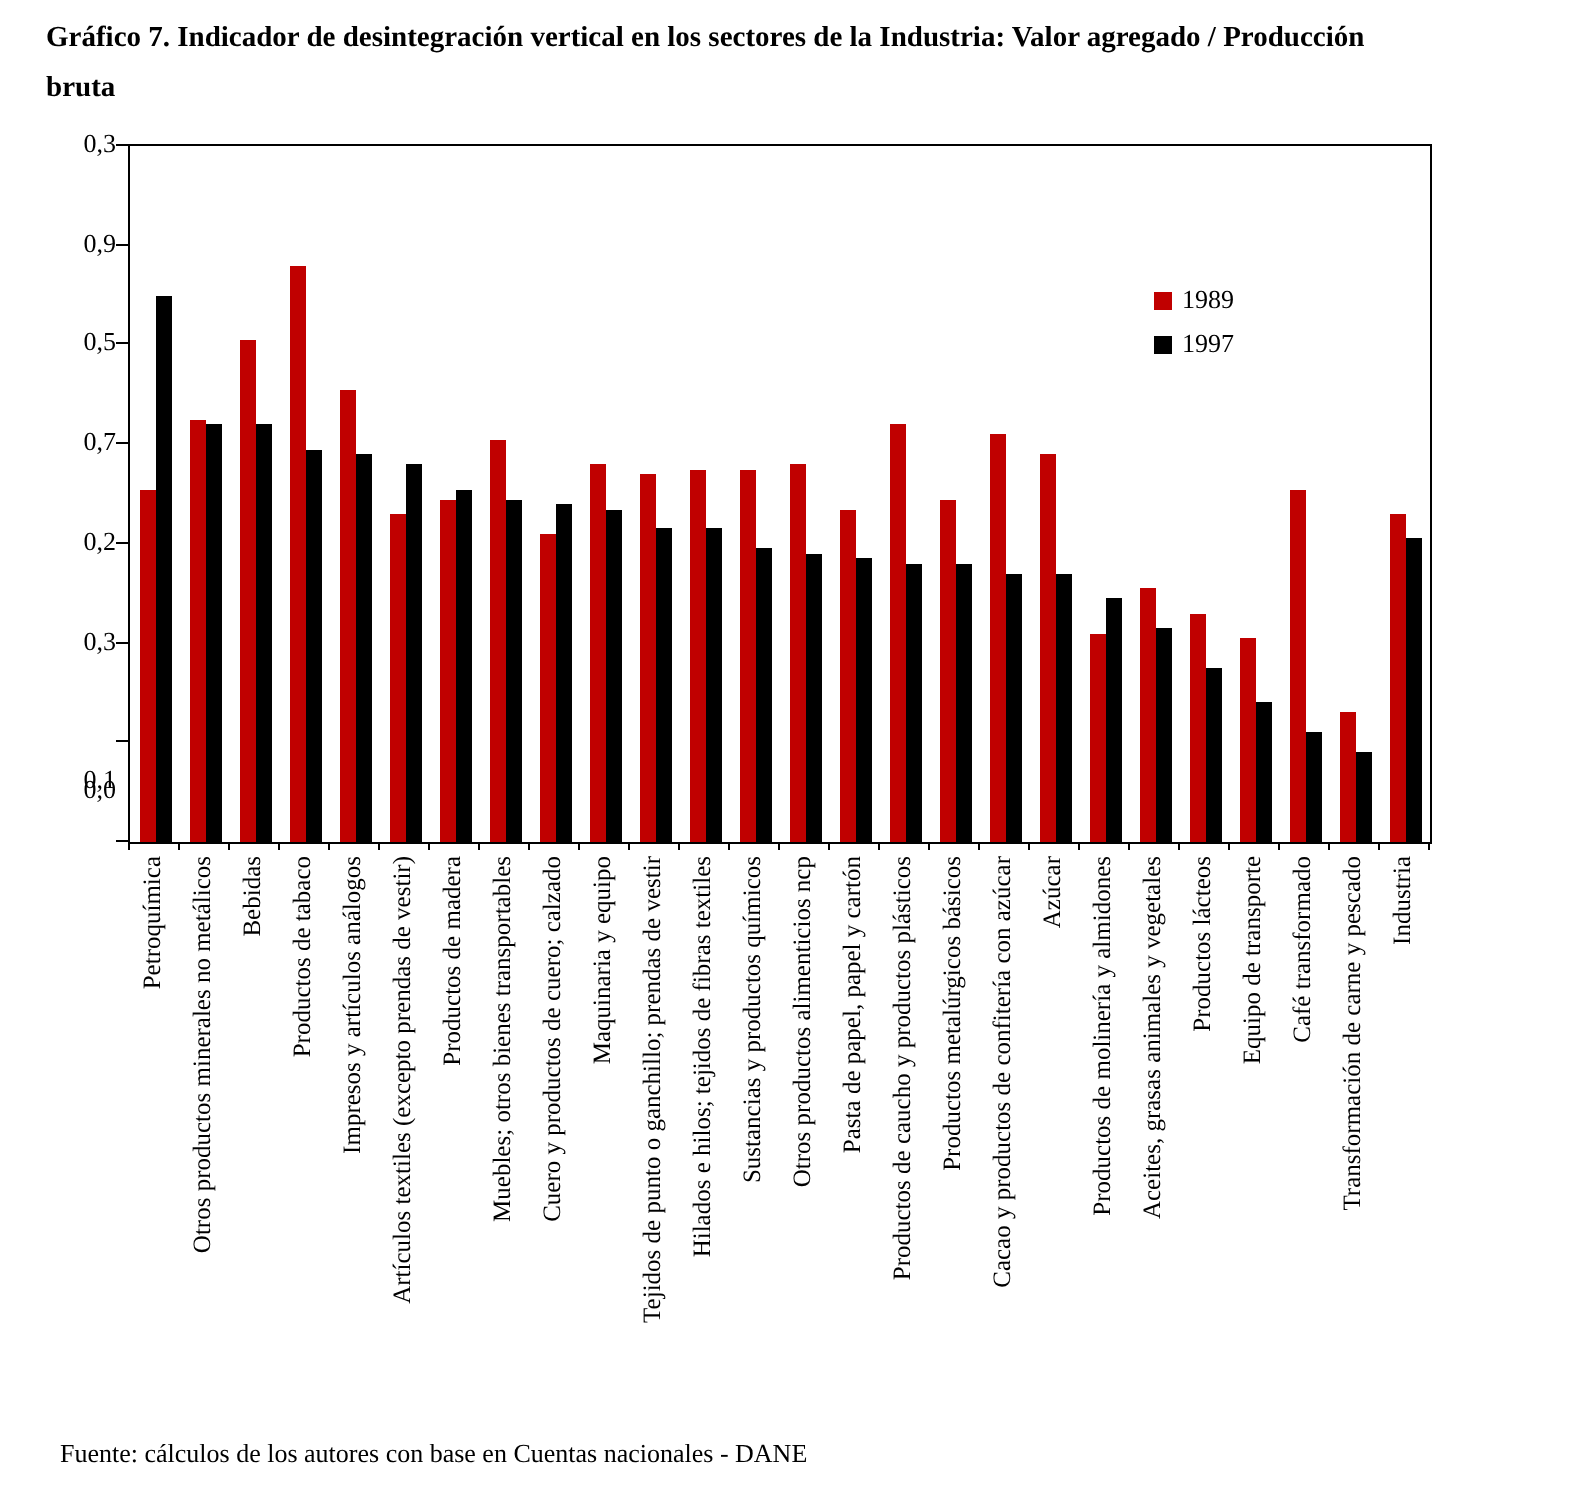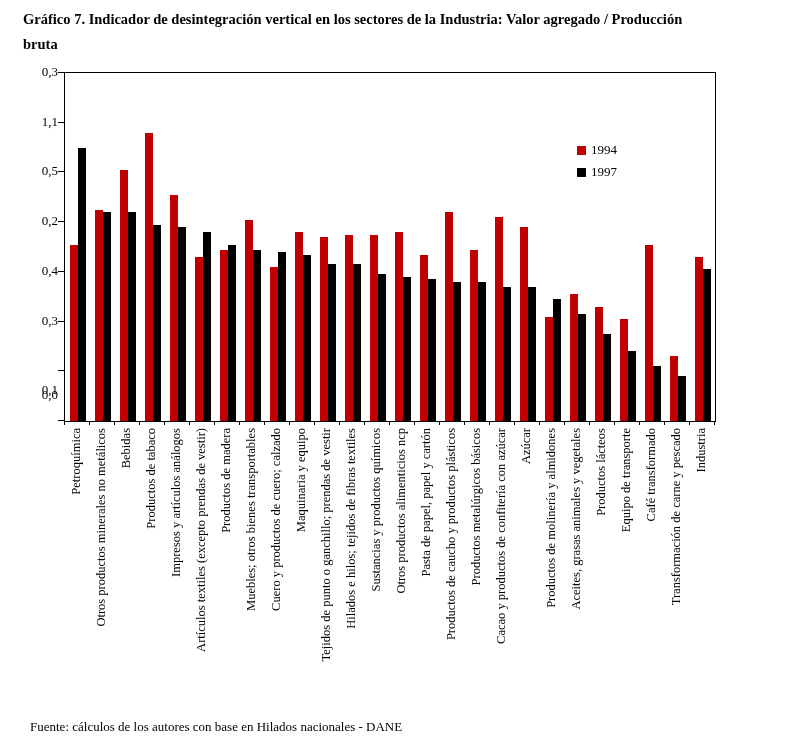--- a/index.html
+++ b/index.html
@@ -53,24 +53,24 @@
 <body>
 
 <div class="title">
   <span>Gráfico 7. Indicador de desintegración vertical en los sectores de la Industria: Valor agregado / Producción</span><br>
   <span>bruta</span>
 </div>
 
 <div>
   <div id="ylabels">
       <div class="ylabel" style="top: 64px;">0,3</div>
-      <div class="ylabel" style="top: 113.714px;">1,1</div>
+      <div class="ylabel" style="top: 113.714px;">0,9</div>
       <div class="ylabel" style="top: 163.429px;">0,5</div>
-      <div class="ylabel" style="top: 213.143px;">0,2</div>
-      <div class="ylabel" style="top: 262.857px;">0,4</div>
+      <div class="ylabel" style="top: 213.143px;">0,7</div>
+      <div class="ylabel" style="top: 262.857px;">0,2</div>
       <div class="ylabel" style="top: 312.571px;">0,3</div>
       <div class="ylabel" style="top: 382px;">0,1</div>
       <div class="ylabel" style="top: 387px;">0,0</div>
     </div>
   <div id="yticks">
       <div class="ytick" style="top: 72px;"></div>
       <div class="ytick" style="top: 122px;"></div>
       <div class="ytick" style="top: 171px;"></div>
       <div class="ytick" style="top: 221px;"></div>
       <div class="ytick" style="top: 271px;"></div>
@@ -181,21 +181,21 @@
           <div class="bar" style="height: 44.7px; background: rgb(0, 0, 0);"></div>
         </div>
         <div class="group">
           <div class="bar" style="height: 164.1px; background: rgb(192, 0, 0);"></div>
           <div class="bar" style="height: 151.6px; background: rgb(0, 0, 0);"></div>
         </div>
       </div>
     <div class="legend" id="legend">
         <div class="legend-row">
           <div class="swatch" style="background: rgb(192, 0, 0);"></div>
-          <span class="legend-label">1994</span>
+          <span class="legend-label">1989</span>
         </div>
         <div class="legend-row">
           <div class="swatch" style="background: rgb(0, 0, 0);"></div>
           <span class="legend-label">1997</span>
         </div>
       </div>
   </div>
   <div id="xticks">
       <div class="xtick" style="left: 64px;"></div>
       <div class="xtick" style="left: 89px;"></div>
@@ -300,13 +300,13 @@
       </div>
       <div class="xcell">
         <span>Transformación de carne y pescado</span>
       </div>
       <div class="xcell">
         <span>Industria</span>
       </div>
     </div>
 </div>
 
-<div class="footer">Fuente: cálculos de los autores con base en Hilados nacionales - DANE</div>
+<div class="footer">Fuente: cálculos de los autores con base en Cuentas nacionales - DANE</div>
 
 </body></html>

